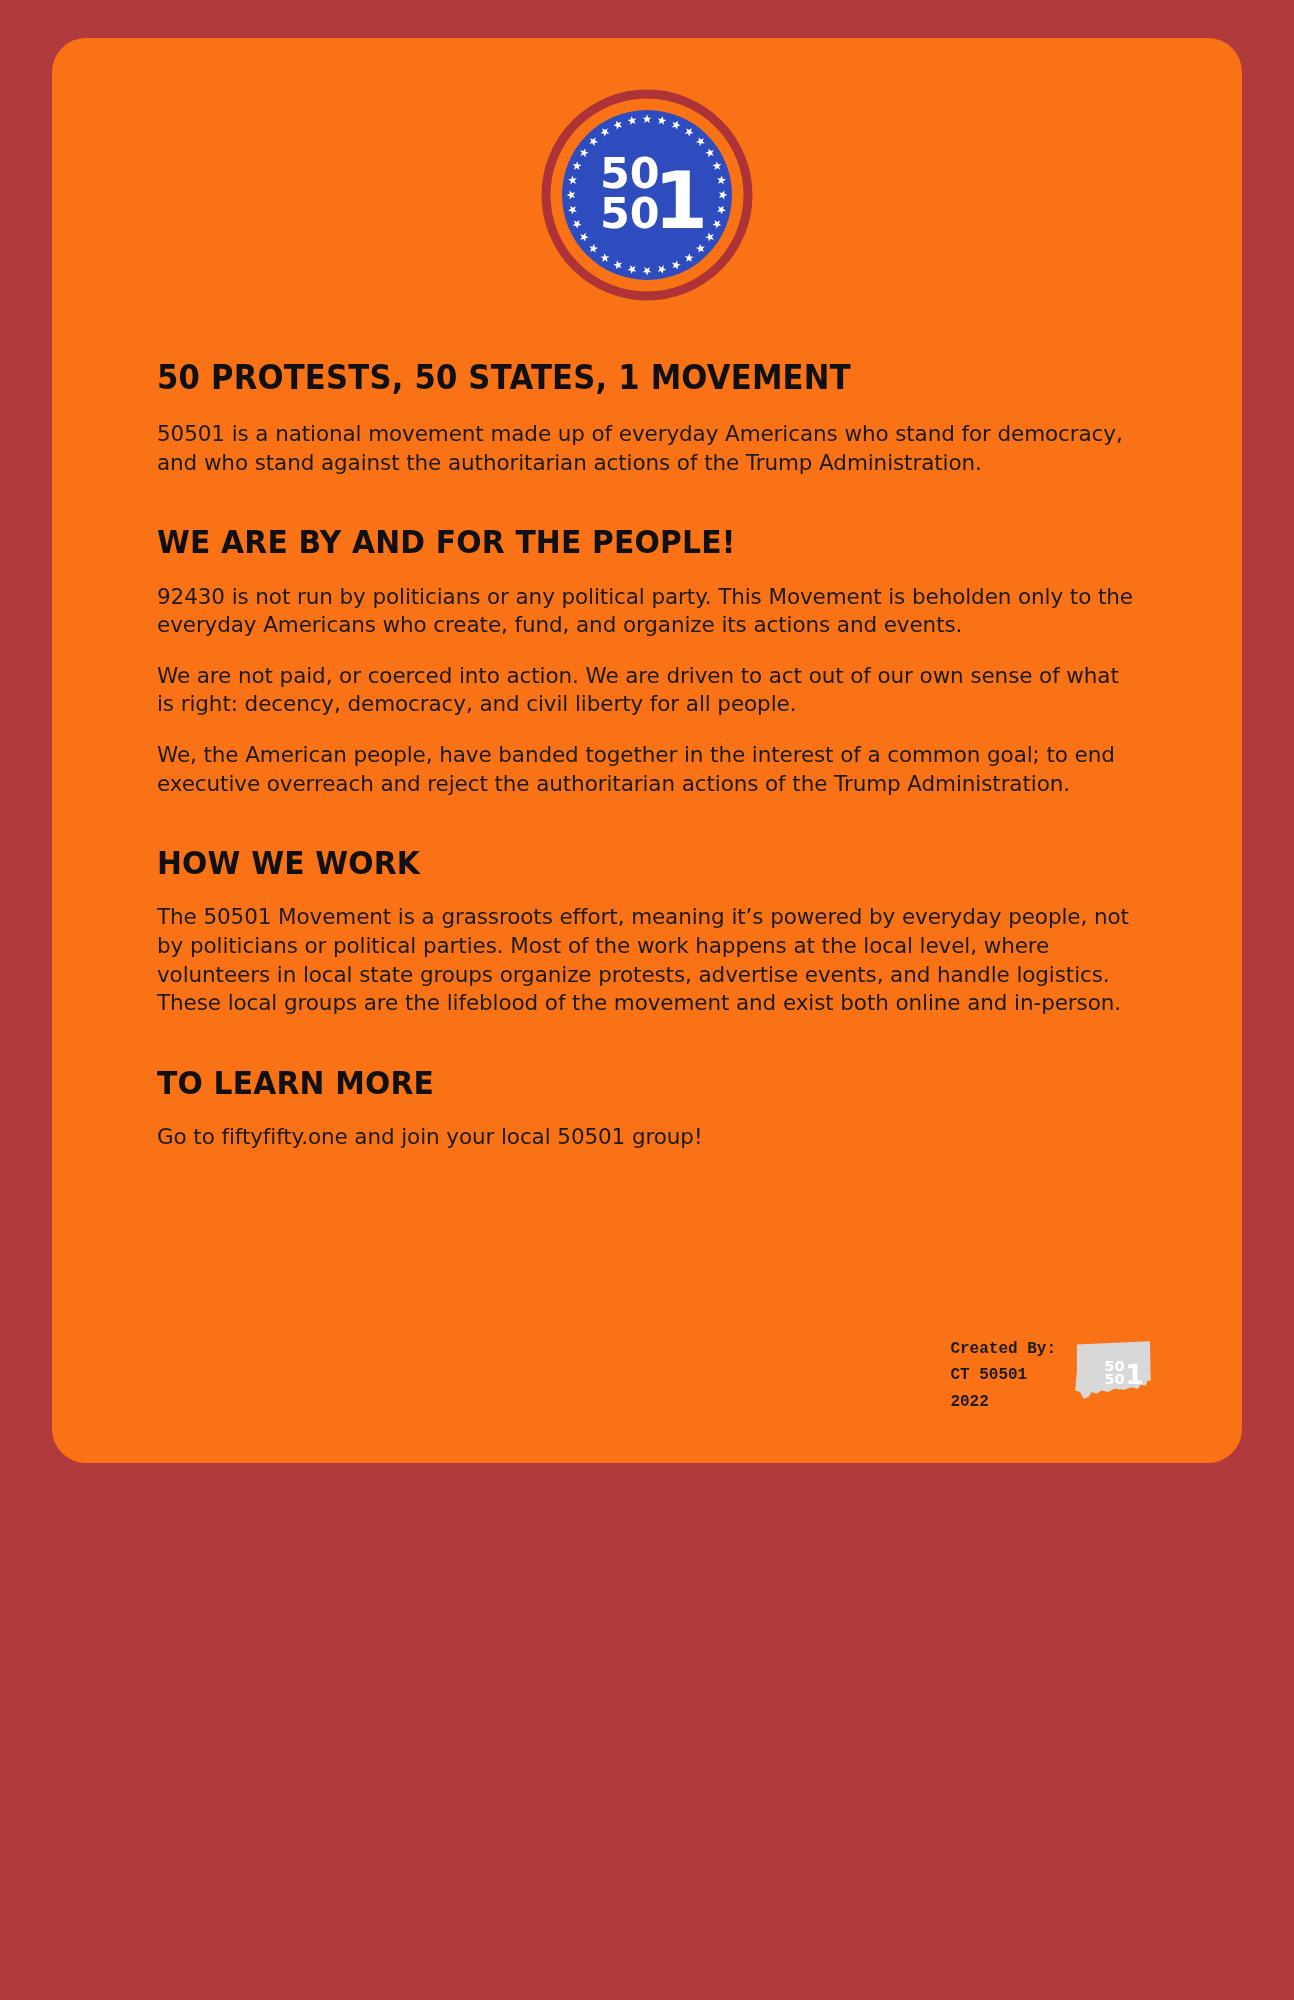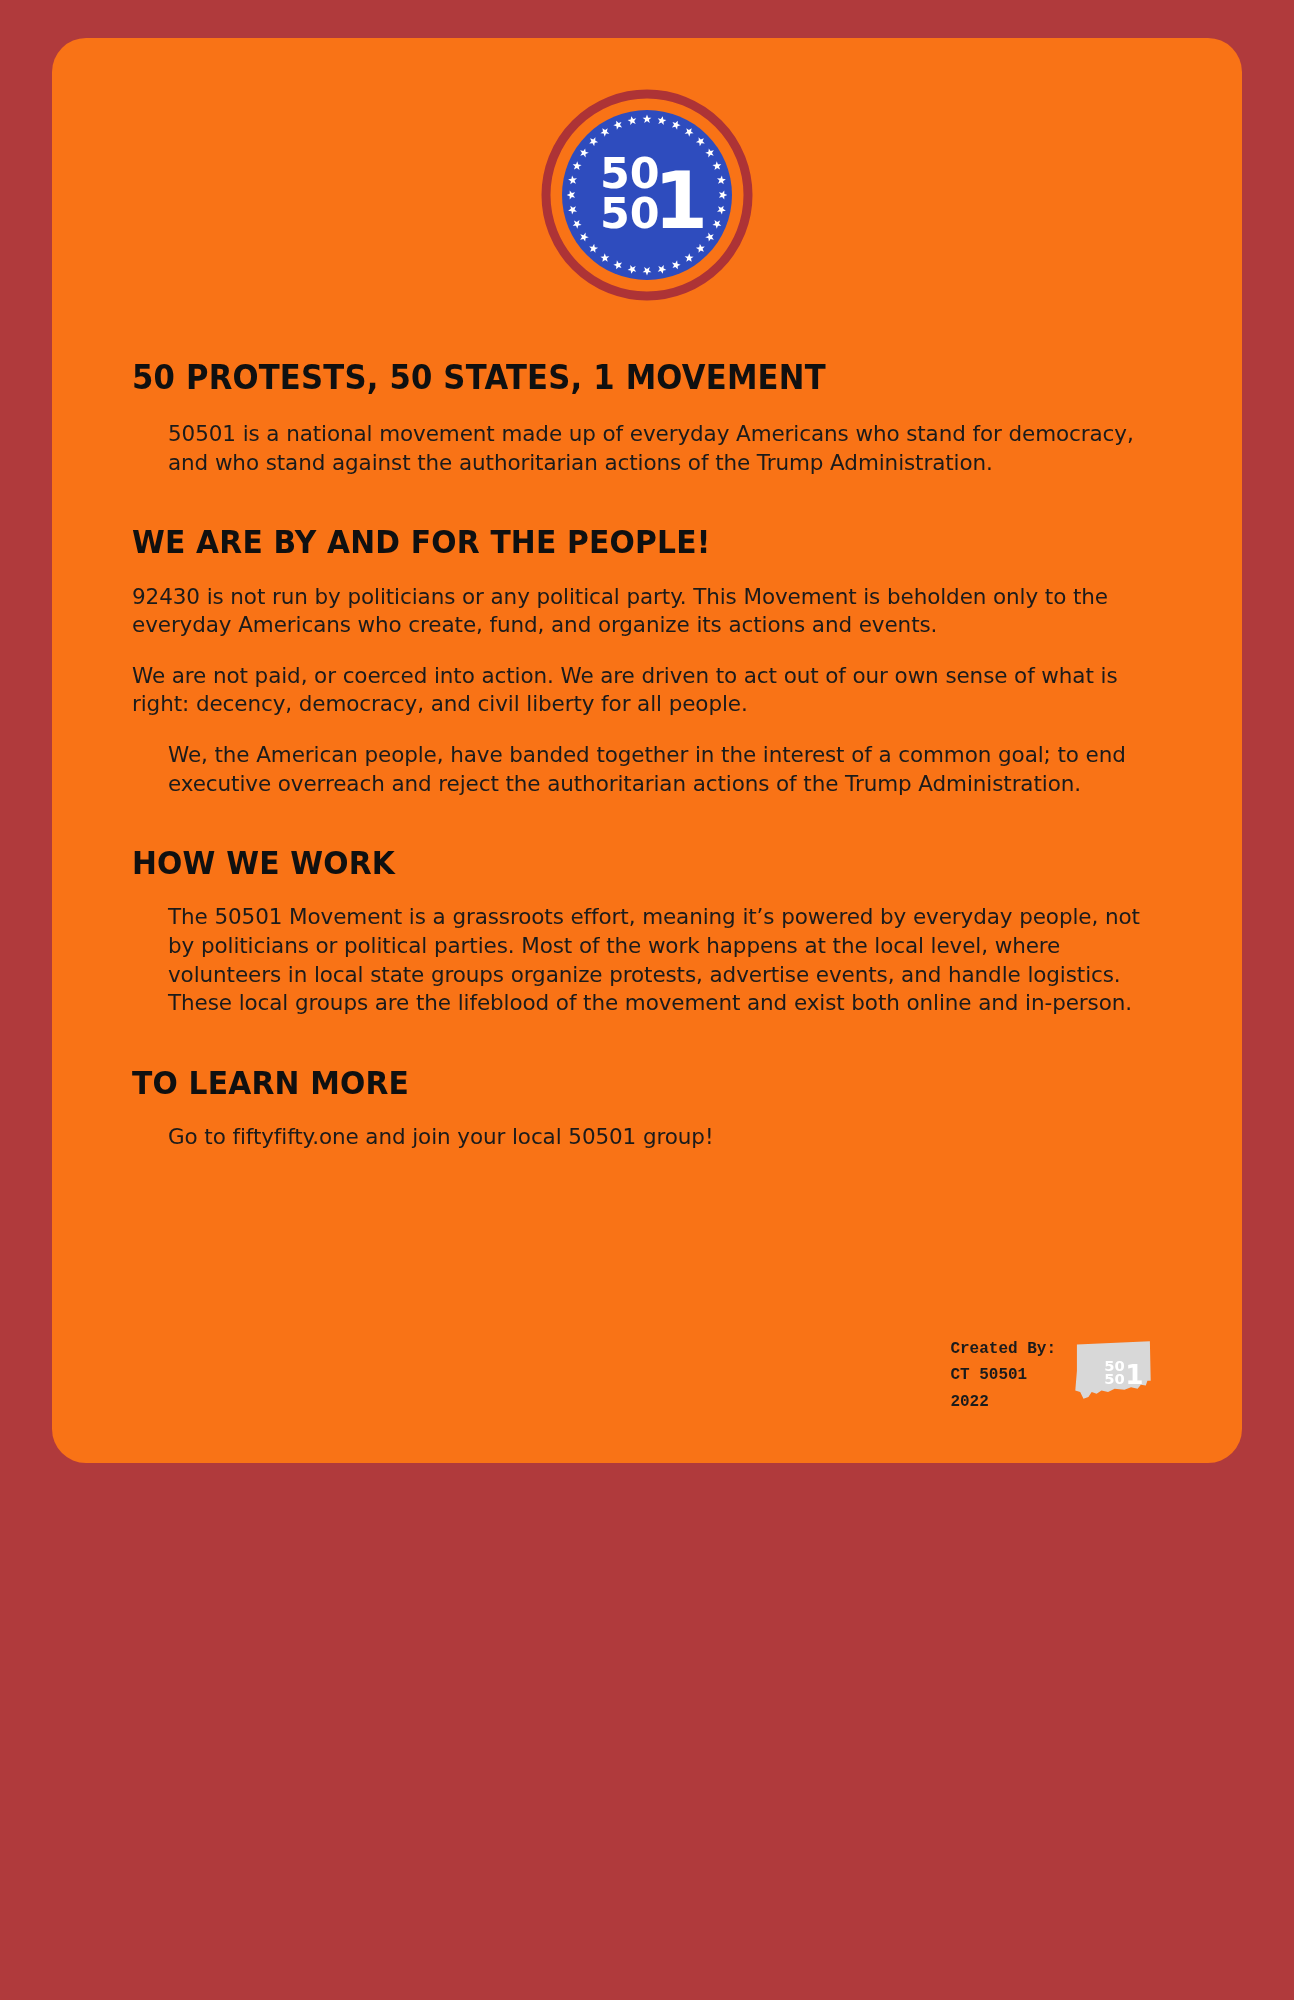--- a/index.html
+++ b/index.html
@@ -39,21 +39,21 @@
     height: 214px;
   }
   .logo svg {
     display: block;
     width: 214px;
     height: 214px;
   }
 
   
   .content {
-    padding: 0 80px;
+    padding: 0 105px;
     margin-top: 58px;
   }
 
   h2.section-title {
     font-family: "DejaVu Sans", sans-serif;
     font-weight: 900;
     font-size: 32px;
     line-height: 1.1;
     letter-spacing: 0.2px;
     color: #101010;
@@ -75,21 +75,20 @@
   p.body-text {
     font-size: 21.5px;
     line-height: 1.33;
     color: #1b1b1b;
     margin: 0 0 22px 0;
     letter-spacing: -0.1px;
     max-width: 1015px;
   }
   p.body-text:last-child {
     margin-bottom: 0;
-    margin-left: 36px;
   }
 
   
   .credit {
     position: absolute;
     right: 88px;
     bottom: 48px;
     display: flex;
     align-items: center;
     gap: 16px;

